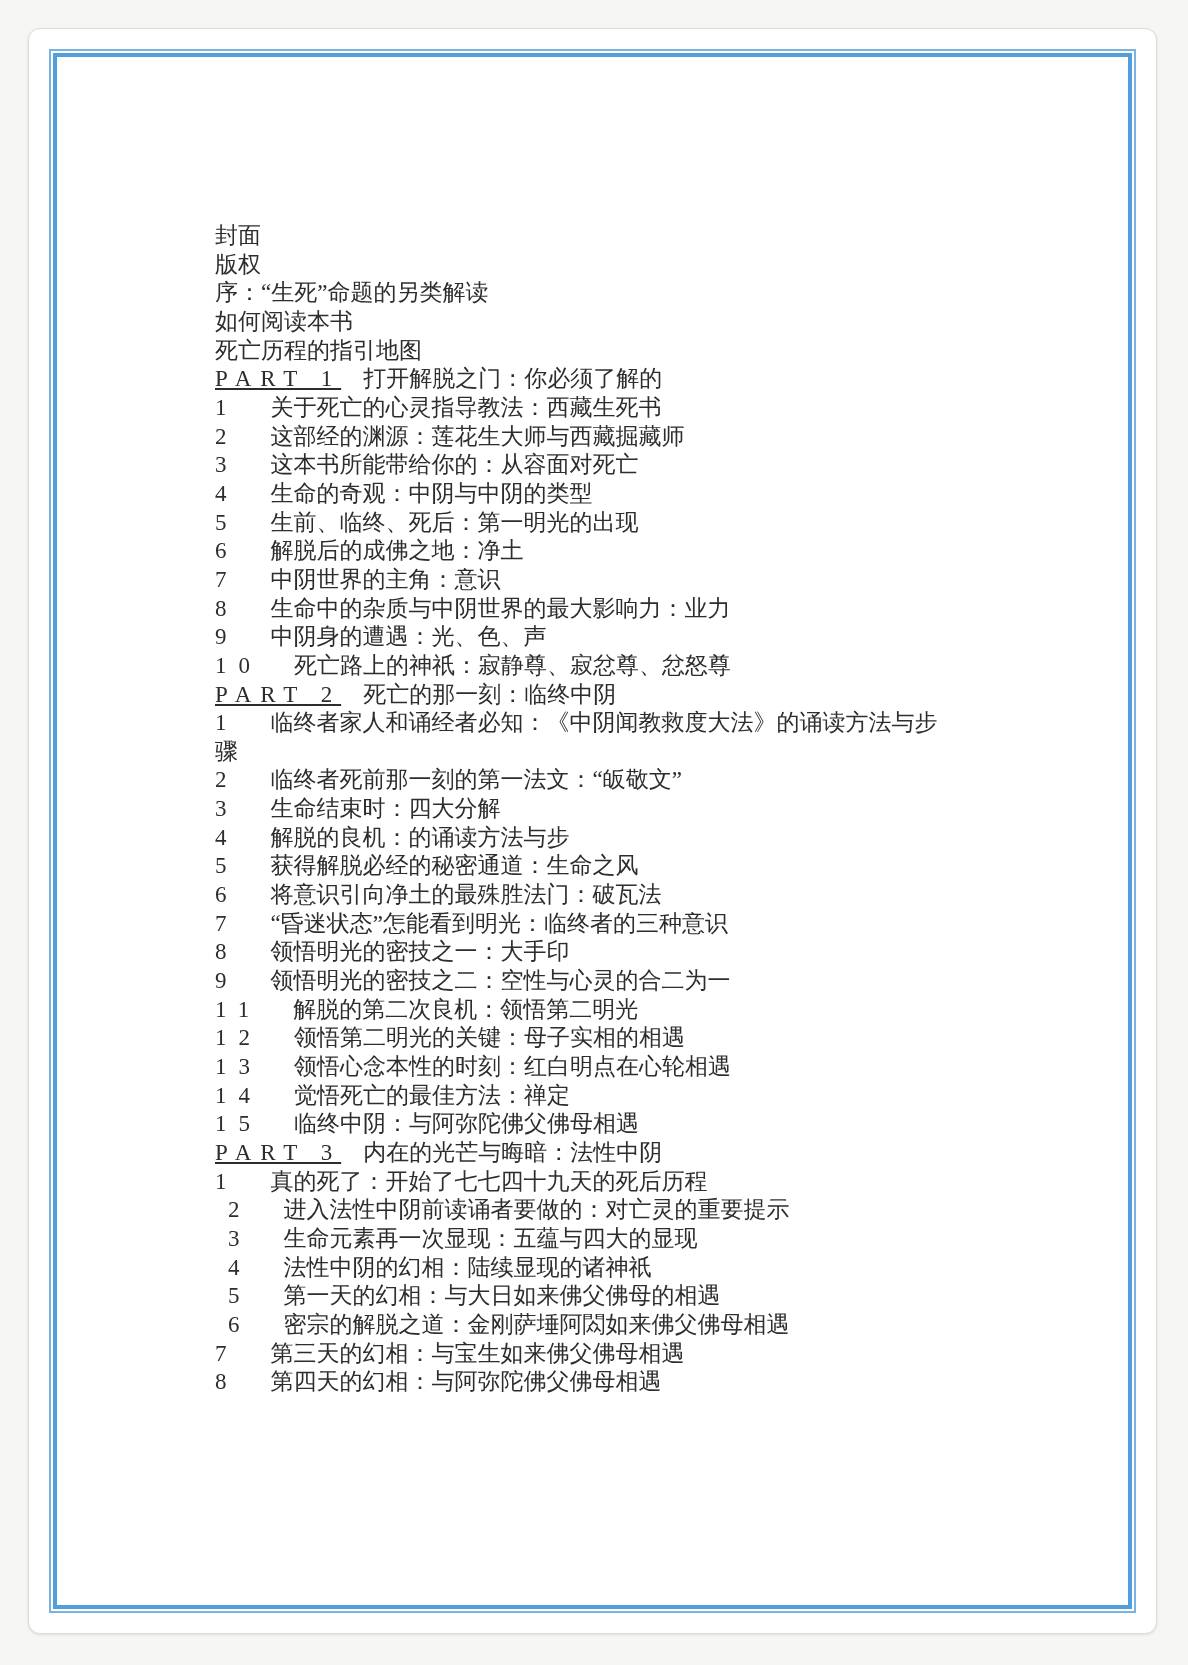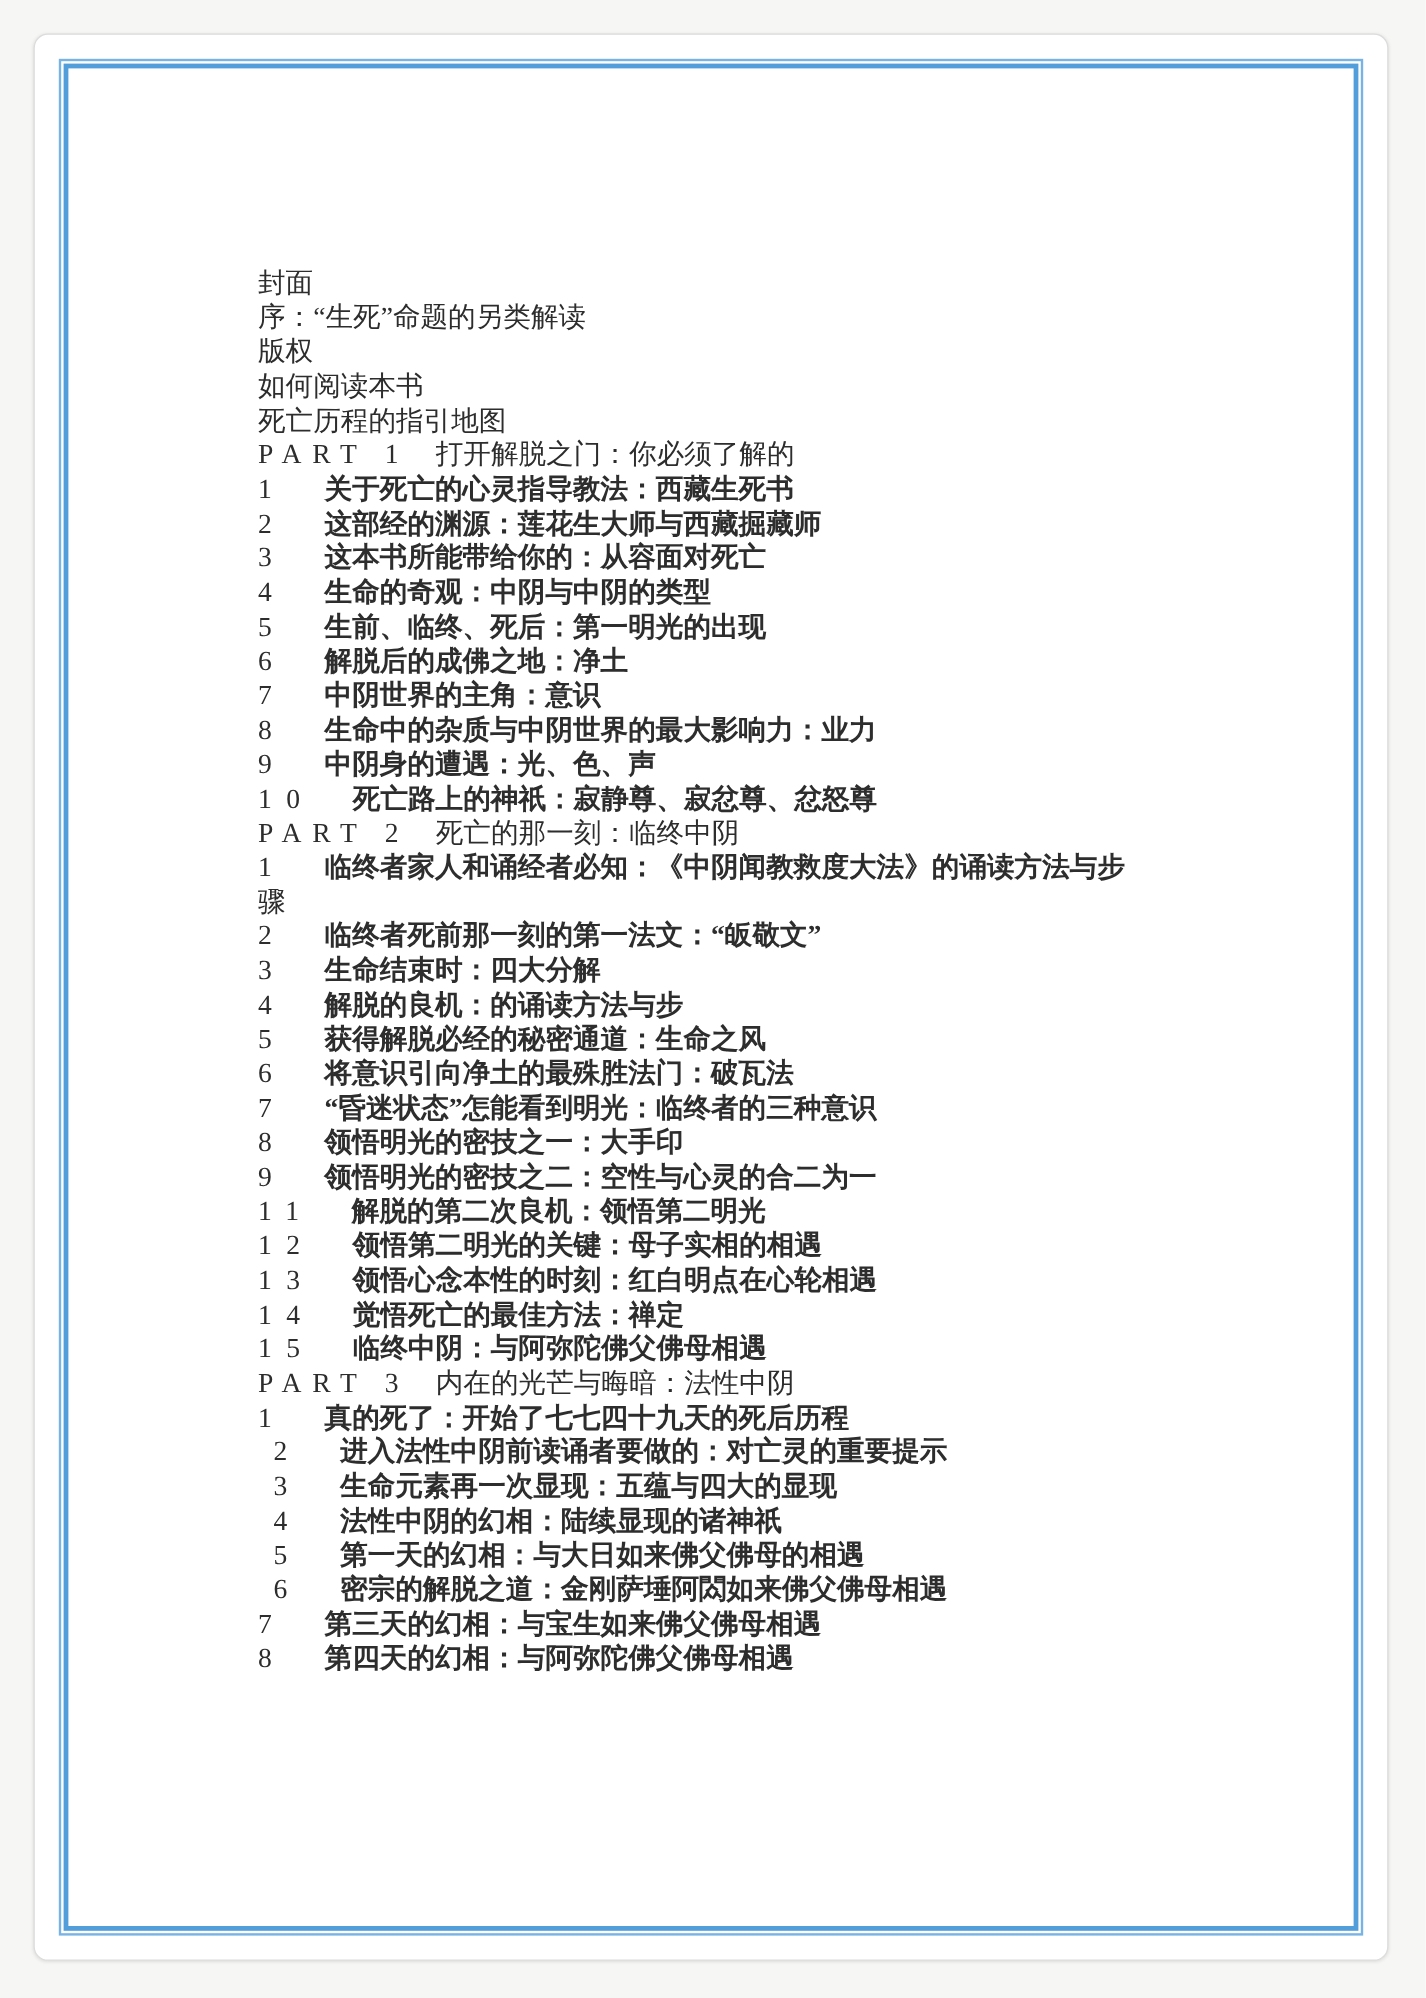--- a/index.html
+++ b/index.html
@@ -35,36 +35,36 @@
     padding: 193px 90px 0 186px;
     box-sizing: border-box;
     color: #2d2d2d;
     font-size: 23px;
     line-height: 28.65px;
     overflow: hidden;
   }
   .line { white-space: pre; }
   .line.ind { padding-left: 13px; }
   .num { letter-spacing: 12px; }
-  .plabel { letter-spacing: 9px; }
-  .title.after-num { margin-left: 32px; font-weight: bold; }
+  .plabel { letter-spacing: 9px; text-decoration: underline; }
+  .title.after-num { margin-left: 32px; }
   .title.after-label { margin-left: 22px; }
 </style>
 </head>
 <body>
 
 <div class="card">
   <div class="frame-outer">
     <div class="frame-inner"></div>
   </div>
   <div class="content">
     <div>
         <div class="line"><span class="title">封面</span></div>
+        <div class="line"><span class="title">版权</span></div>
         <div class="line"><span class="title">序：“生死”命题的另类解读</span></div>
-        <div class="line"><span class="title">版权</span></div>
         <div class="line"><span class="title">如何阅读本书</span></div>
         <div class="line"><span class="title">死亡历程的指引地图</span></div>
         <div class="line"><span class="plabel">PART 1</span><span class="title after-label">打开解脱之门：你必须了解的</span></div>
         <div class="line"><span class="num">1</span><span class="title after-num">关于死亡的心灵指导教法：西藏生死书</span></div>
         <div class="line"><span class="num">2</span><span class="title after-num">这部经的渊源：莲花生大师与西藏掘藏师</span></div>
         <div class="line"><span class="num">3</span><span class="title after-num">这本书所能带给你的：从容面对死亡</span></div>
         <div class="line"><span class="num">4</span><span class="title after-num">生命的奇观：中阴与中阴的类型</span></div>
         <div class="line"><span class="num">5</span><span class="title after-num">生前、临终、死后：第一明光的出现</span></div>
         <div class="line"><span class="num">6</span><span class="title after-num">解脱后的成佛之地：净土</span></div>
         <div class="line"><span class="num">7</span><span class="title after-num">中阴世界的主角：意识</span></div>

